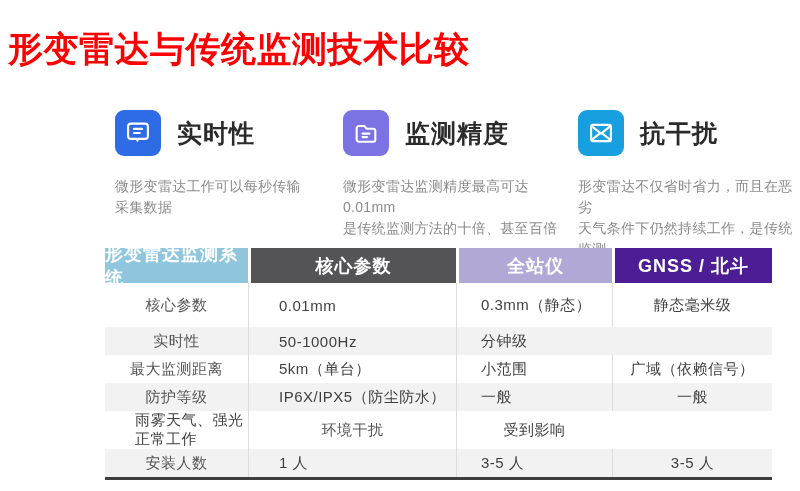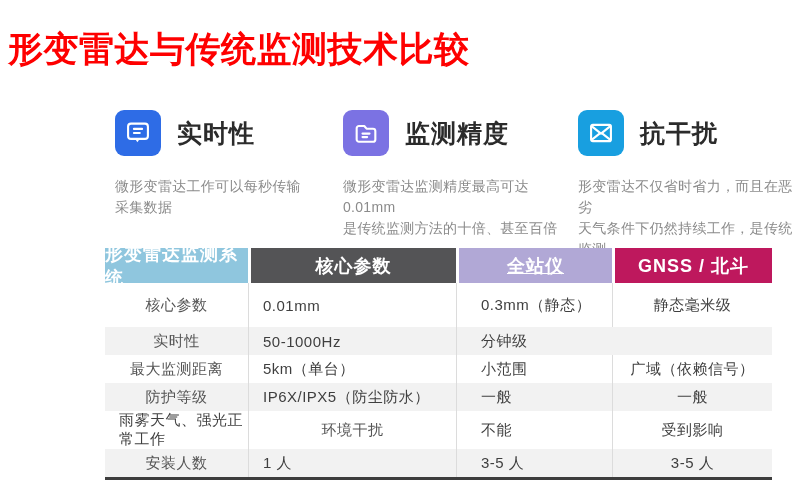--- a/index.html
+++ b/index.html
@@ -42,21 +42,21 @@
   .th + .th{border-left:3px solid #ffffff;}
   .t-row{min-height:28px;}
   .t-row:first-child{min-height:44px;}
   .t-row:nth-child(even){background:#f2f2f2;}
   .td{
     display:flex;align-items:center;font-size:15px;color:#4a4a4a;
     box-sizing:border-box;letter-spacing:0.5px;
   }
   .td + .td{border-left:1px solid #dcdcdc;}
   .td.c0{justify-content:center;color:#555555;}
-  .td.c1{padding-left:14px;color:#3f3f3f;}
+  .td.c1{padding-left:30px;color:#3f3f3f;}
   .td.c2{padding-left:24px;color:#3f3f3f;}
   .td.c3{justify-content:center;color:#3f3f3f;}
 </style>
 </head>
 <body>
 
 <div id="canvas">
 
   <div class="page-title">形变雷达与传统监测技术比较</div>
 
@@ -105,22 +105,22 @@
     </div>
     <div class="card-desc">形变雷达不仅省时省力，而且在恶劣
 天气条件下仍然持续工作，是传统监测
 方式不具备的。</div>
   </div>
 
   <div class="cmp-table">
     <div class="t-grid-row">
       <div class="th" style="background: rgb(143, 198, 222);">形变雷达监测系统</div>
       <div class="th" style="background: rgb(84, 84, 86);">核心参数</div>
-      <div class="th" style="background: rgb(177, 168, 214); text-decoration: underline;">全站仪</div>
-      <div class="th" style="background: #be185d;">GNSS / 北斗</div>
+      <div class="th" style="background: rgb(177, 168, 214);">全站仪</div>
+      <div class="th" style="background: #4c1d95;">GNSS / 北斗</div>
     </div>
     <div id="table-body">
         <div class="t-grid-row t-row">
           <div class="td c0">核心参数</div>
           <div class="td c1">0.01mm</div>
           <div class="td c2">0.3mm（静态）</div>
           <div class="td c3">静态毫米级</div>
         </div>
         <div class="t-grid-row t-row">
           <div class="td c0">实时性</div>
@@ -135,21 +135,20 @@
         </div>
         <div class="t-grid-row t-row">
           <div class="td c0">防护等级</div>
           <div class="td c1">IP6X/IPX5（防尘防水）</div>
           <div class="td c2">一般</div>
           <div class="td c3">一般</div>
         </div>
         <div class="t-grid-row t-row">
           <div class="td c1">雨雾天气、强光正常工作</div>
           <div class="td c0">环境干扰</div>
-          <div class="td c2">不能</div>
           <div class="td c3">受到影响</div>
         </div>
         <div class="t-grid-row t-row">
           <div class="td c0">安装人数</div>
           <div class="td c1">1 人</div>
           <div class="td c2">3-5 人</div>
           <div class="td c3">3-5 人</div>
         </div>
       </div>
   </div>

